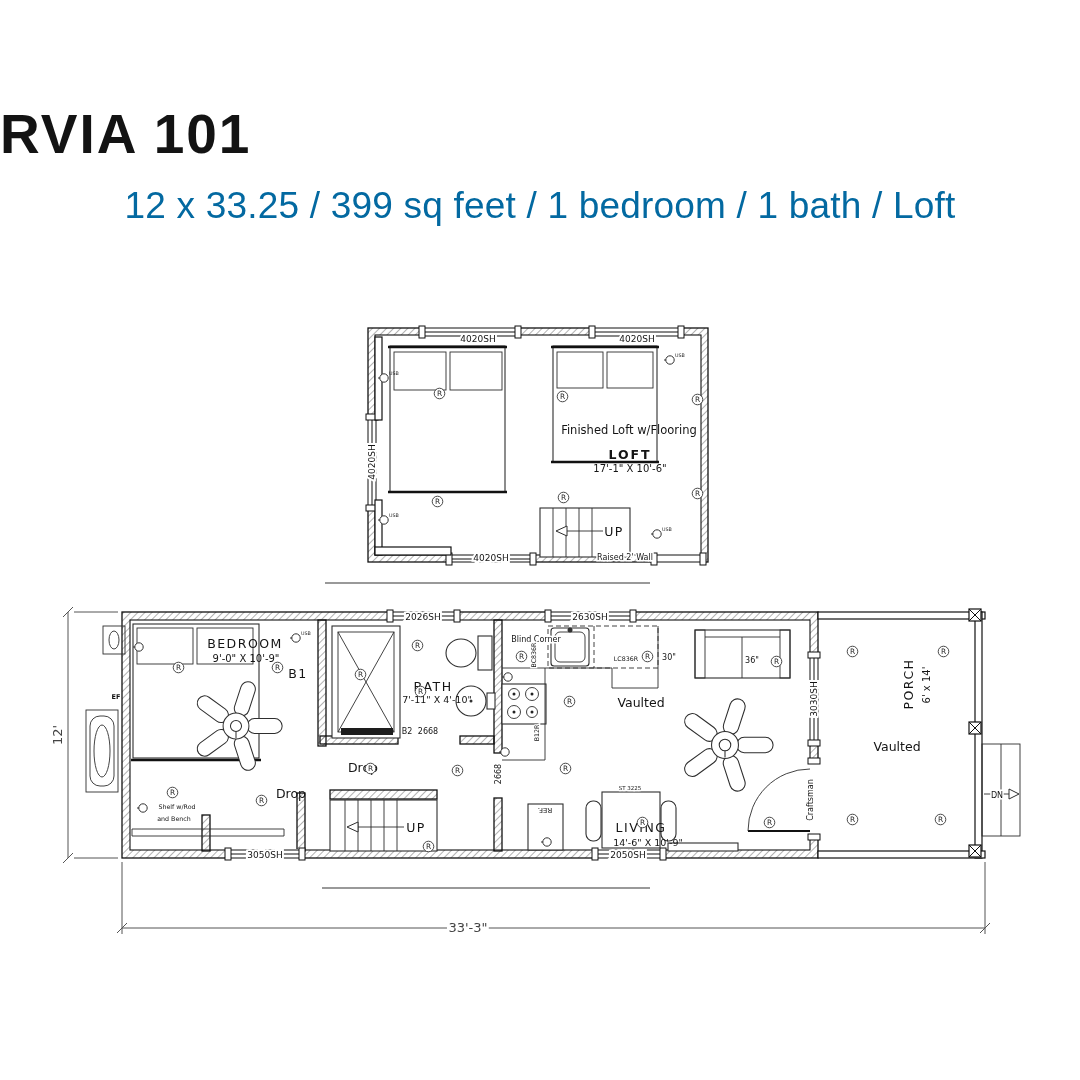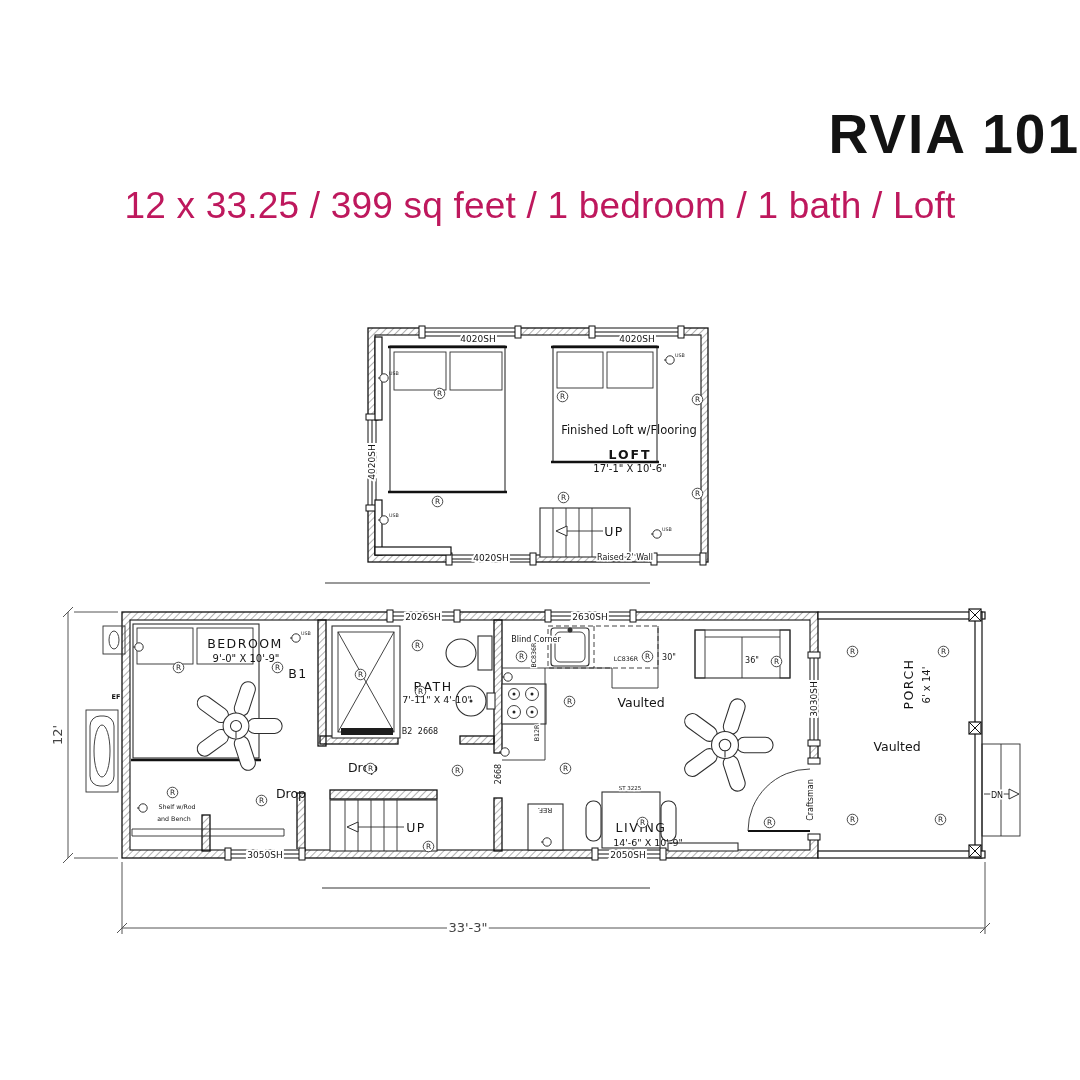--- a/index.html
+++ b/index.html
@@ -1,21 +1,21 @@
 <!DOCTYPE html>
 <html><head>
 <meta charset="utf-8">
 <style>
   html,body{margin:0;padding:0;background:#fff;}
   .page{position:relative;width:1080px;height:1080px;background:#fff;overflow:hidden;
         font-family:"Liberation Sans",sans-serif;}
-  .title{position:absolute;top:102px;left:0;width:100%;text-align:right;margin:0;
+  .title{position:absolute;top:102px;left:0;width:100%;text-align:left;margin:0;
          font-size:55px;font-weight:800;letter-spacing:2px;color:#131313;}
   .subtitle{position:absolute;top:185px;left:0;width:100%;text-align:center;
-            font-size:37px;font-weight:400;letter-spacing:0.2px;color:#be185d;}
+            font-size:37px;font-weight:400;letter-spacing:0.2px;color:#0369a1;}
   svg{position:absolute;left:0;top:0;}
   
   .wall{fill:url(#hatch);stroke:#111;stroke-width:1.3;}
   .wallsolid{fill:#fff;stroke:#111;stroke-width:1.2;}
   .inner{fill:#fff;stroke:#111;stroke-width:1.1;}
   .furn{fill:#fff;stroke:#2e2e2e;stroke-width:1.1;}
   .thin{fill:none;stroke:#2e2e2e;stroke-width:0.9;}
   .thick{stroke:#111;stroke-width:2.6;}
   .winline{stroke:#111;stroke-width:1;}
   .cap{fill:#fff;stroke:#111;stroke-width:1;}

